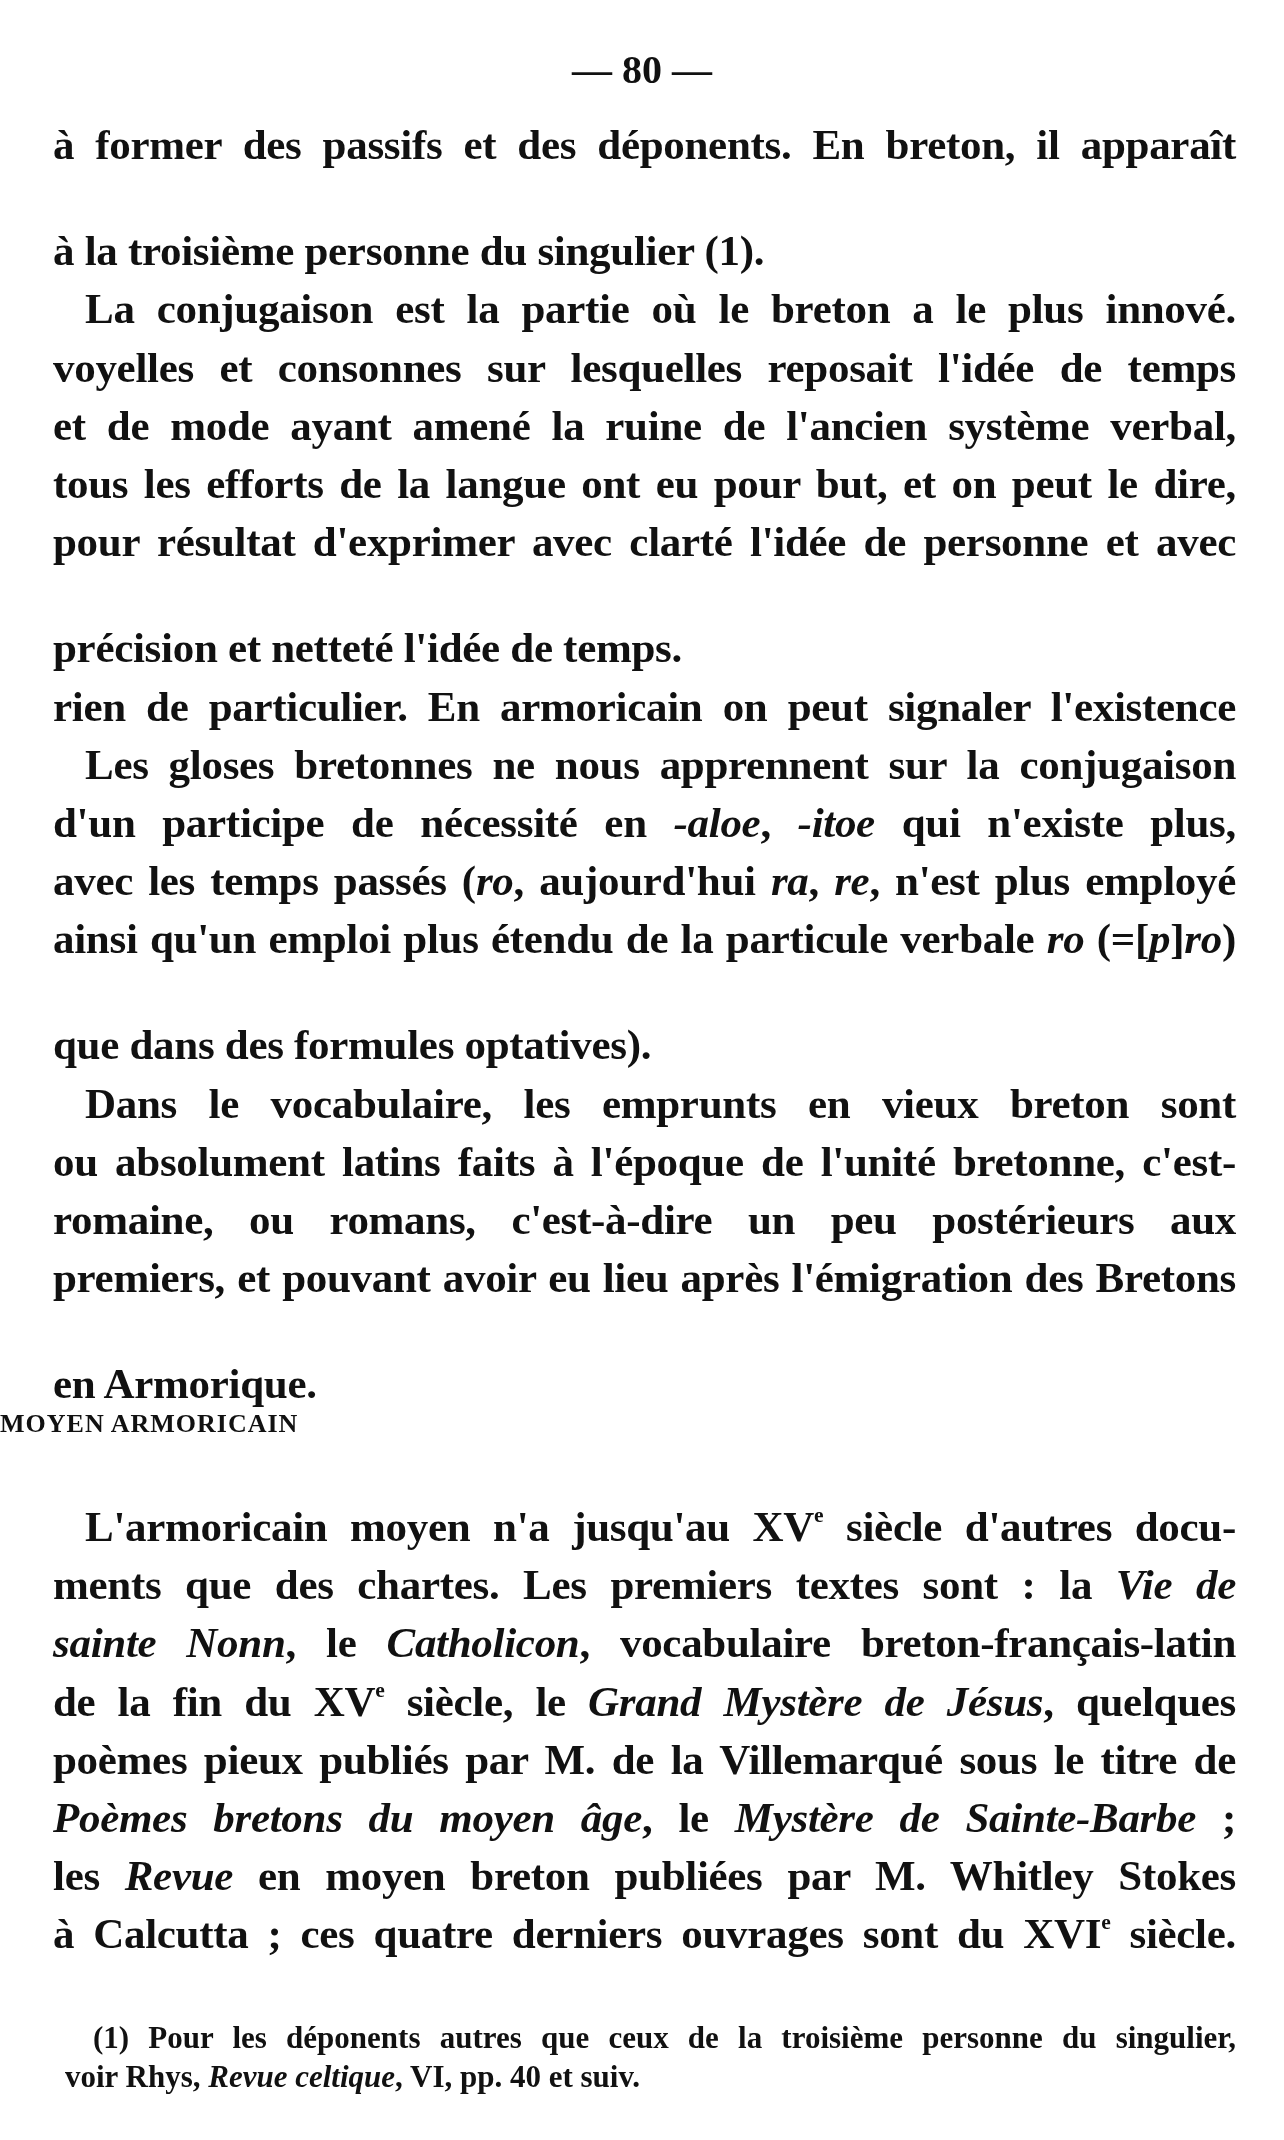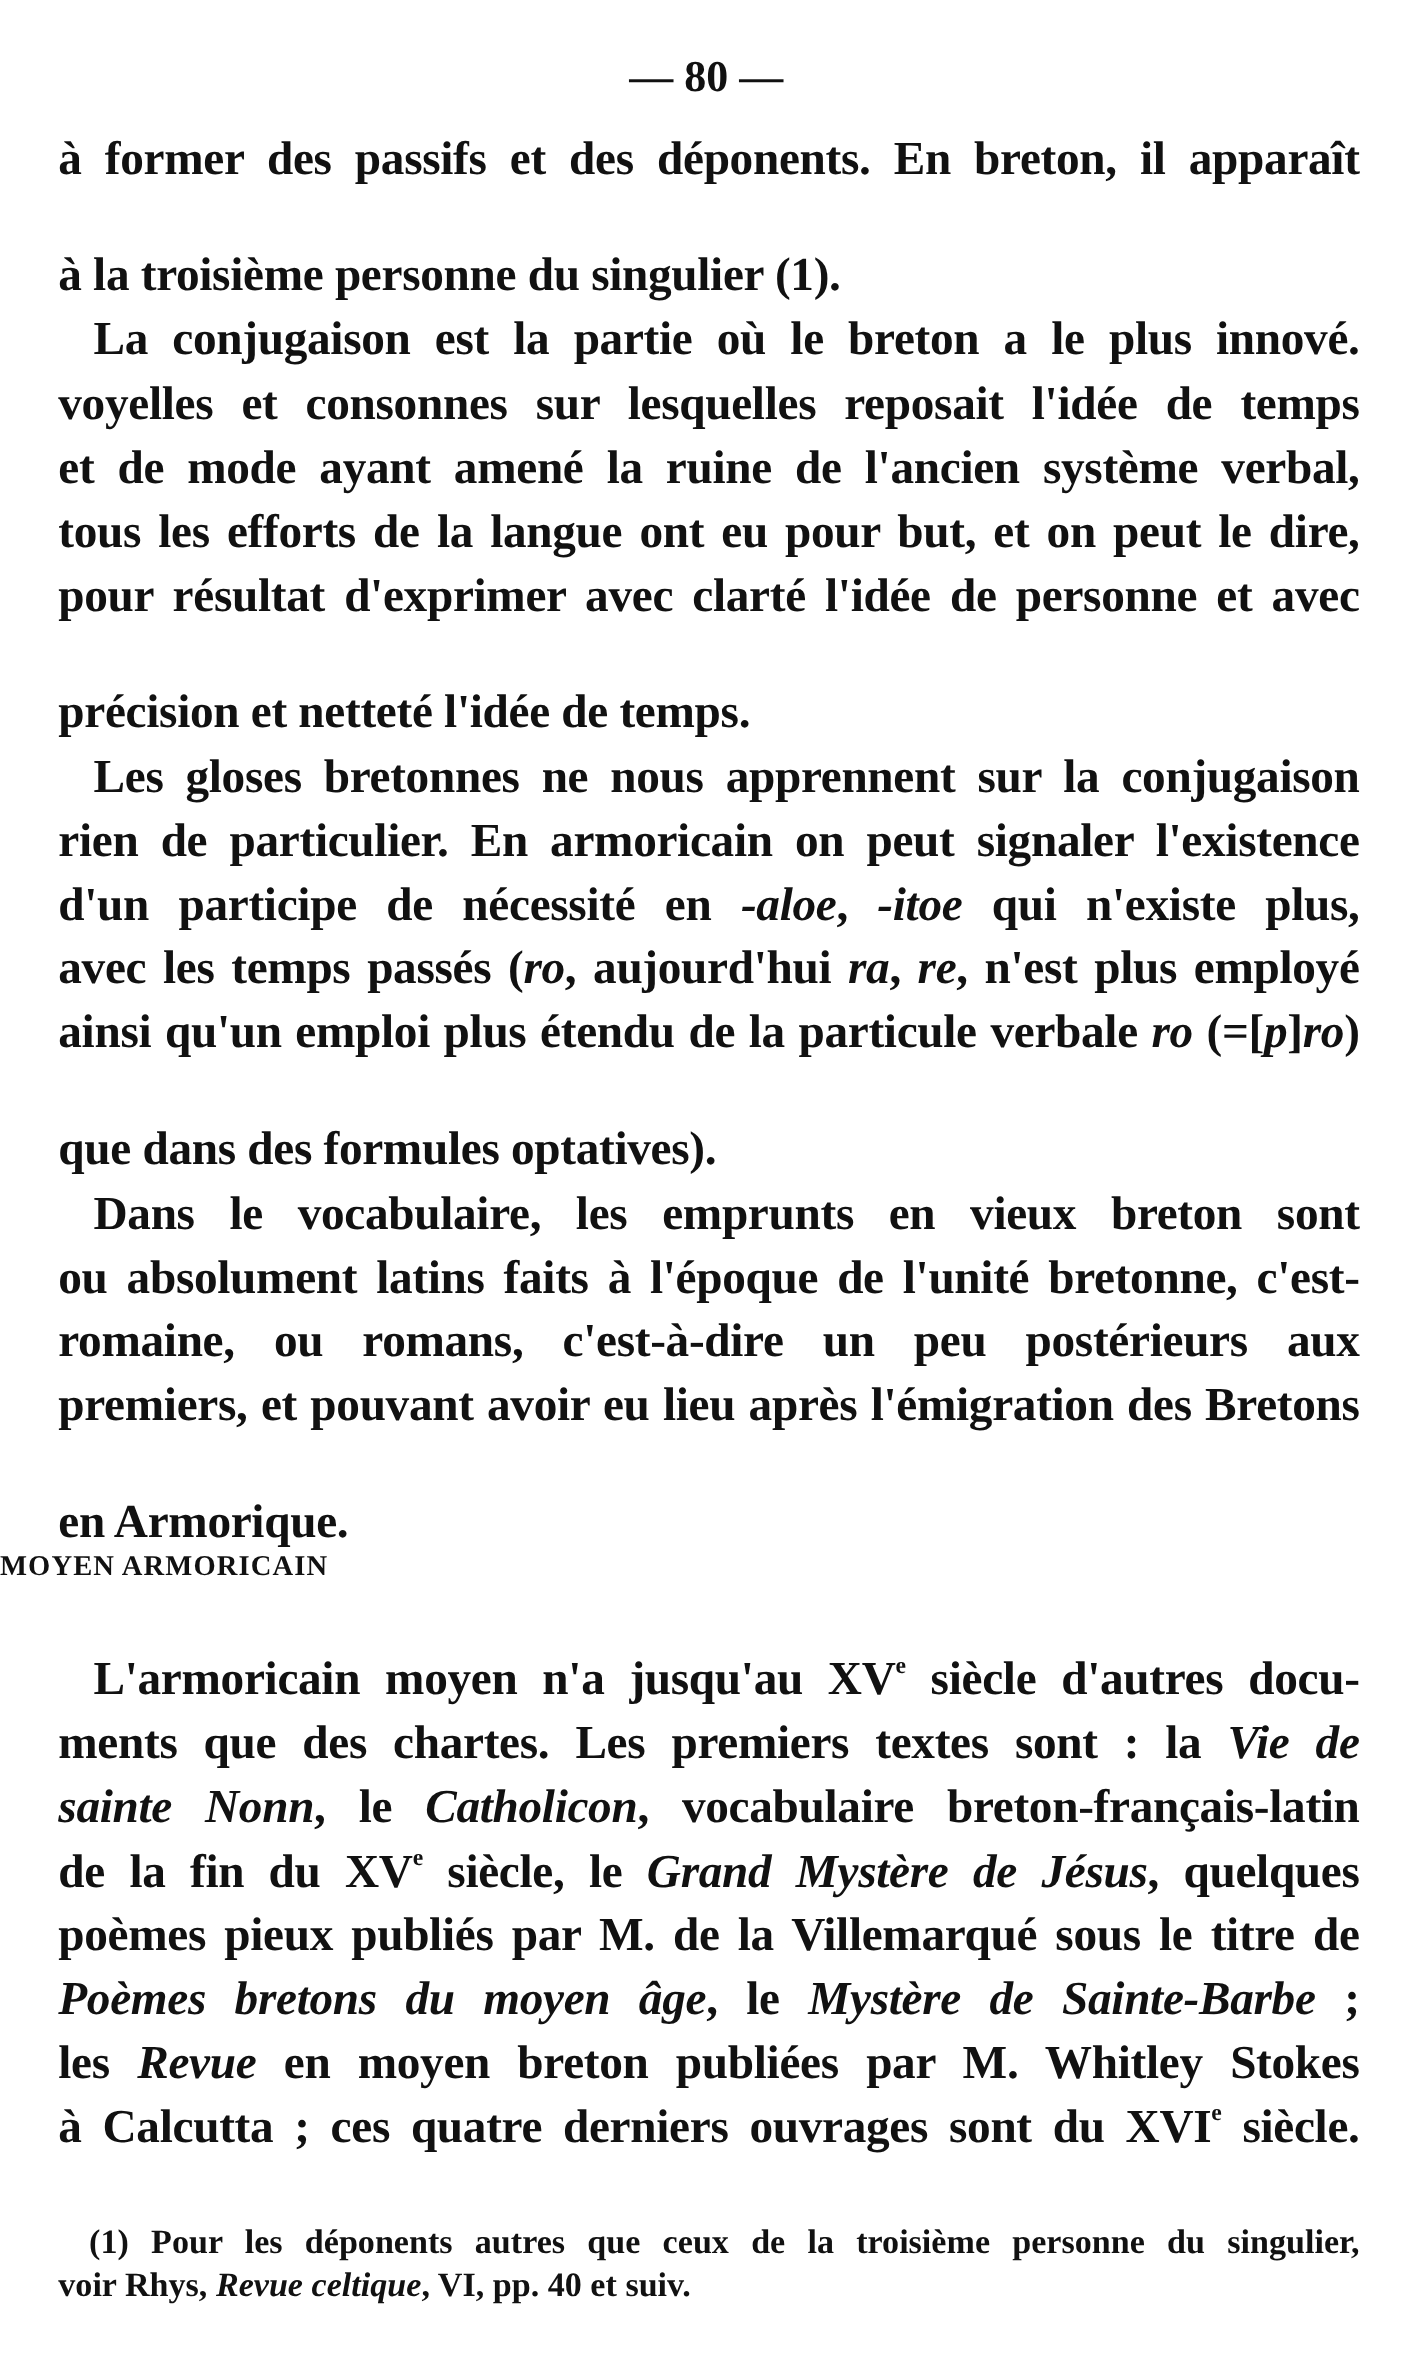--- a/index.html
+++ b/index.html
@@ -12,40 +12,40 @@
             text-align: justify; text-align-last: justify; white-space: nowrap; overflow: visible;
             letter-spacing: -0.3px; }
     .line.last { text-align-last: left; margin-top: 48px; }
     .line.indent { padding-left: 32px; }
     i, .it { font-style: italic; }
     sup { font-size: 0.5em; vertical-align: 0.9em; line-height: 0; }
     .heading { position: absolute; left: 0; width: 1284px; top: 1404px; text-align: left;
                font-size: 26px; font-weight: bold; letter-spacing: 1px; line-height: 40px; }
     .footnote { position: absolute; left: 53px; width: 1183px; top: 2018px; }
     .fline { display: block; height: 39px; line-height: 39px; font-size: 31px; font-weight: bold;
-             text-align: justify; text-align-last: justify; white-space: nowrap; }
+             text-align: justify; text-align-last: justify; white-space: nowrap; margin-left: 12px; }
     .fline.indent { padding-left: 28px; }
     .fline.last { text-align-last: left; }
   </style>
 </head>
 <body>
 
 <div class="page-number">— 80 —</div>
 
 <div class="block" style="top:116px;">
   <span class="line">à former des passifs et des déponents. En breton, il apparaît</span>
   <span class="line last">à la troisième personne du singulier (1).</span>
   <span class="line indent">La conjugaison est la partie où le breton a le plus innové.</span>
   <span class="line">voyelles et consonnes sur lesquelles reposait l'idée de temps</span>
   <span class="line">et de mode ayant amené la ruine de l'ancien système verbal,</span>
   <span class="line">tous les efforts de la langue ont eu pour but, et on peut le dire,</span>
   <span class="line">pour résultat d'exprimer avec clarté l'idée de personne et avec</span>
   <span class="line last">précision et netteté l'idée de temps.</span>
+  <span class="line">rien de particulier. En armoricain on peut signaler l'existence</span>
   <span class="line indent">Les gloses bretonnes ne nous apprennent sur la conjugaison</span>
-  <span class="line">rien de particulier. En armoricain on peut signaler l'existence</span>
   <span class="line">d'un participe de nécessité en <i>-aloe</i>, <i>-itoe</i> qui n'existe plus,</span>
   <span class="line">avec les temps passés (<i>ro</i>, aujourd'hui <i>ra</i>, <i>re</i>, n'est plus employé</span>
   <span class="line">ainsi qu'un emploi plus étendu de la particule verbale <i>ro</i> (=[<i>p</i>]<i>ro</i>)</span>
   <span class="line last">que dans des formules optatives).</span>
   <span class="line indent">Dans le vocabulaire, les emprunts en vieux breton sont</span>
   <span class="line">ou absolument latins faits à l'époque de l'unité bretonne, c'est-</span>
   <span class="line">romaine, ou romans, c'est-à-dire un peu postérieurs aux</span>
   <span class="line">premiers, et pouvant avoir eu lieu après l'émigration des Bretons</span>
   <span class="line last">en Armorique.</span>
 </div>

